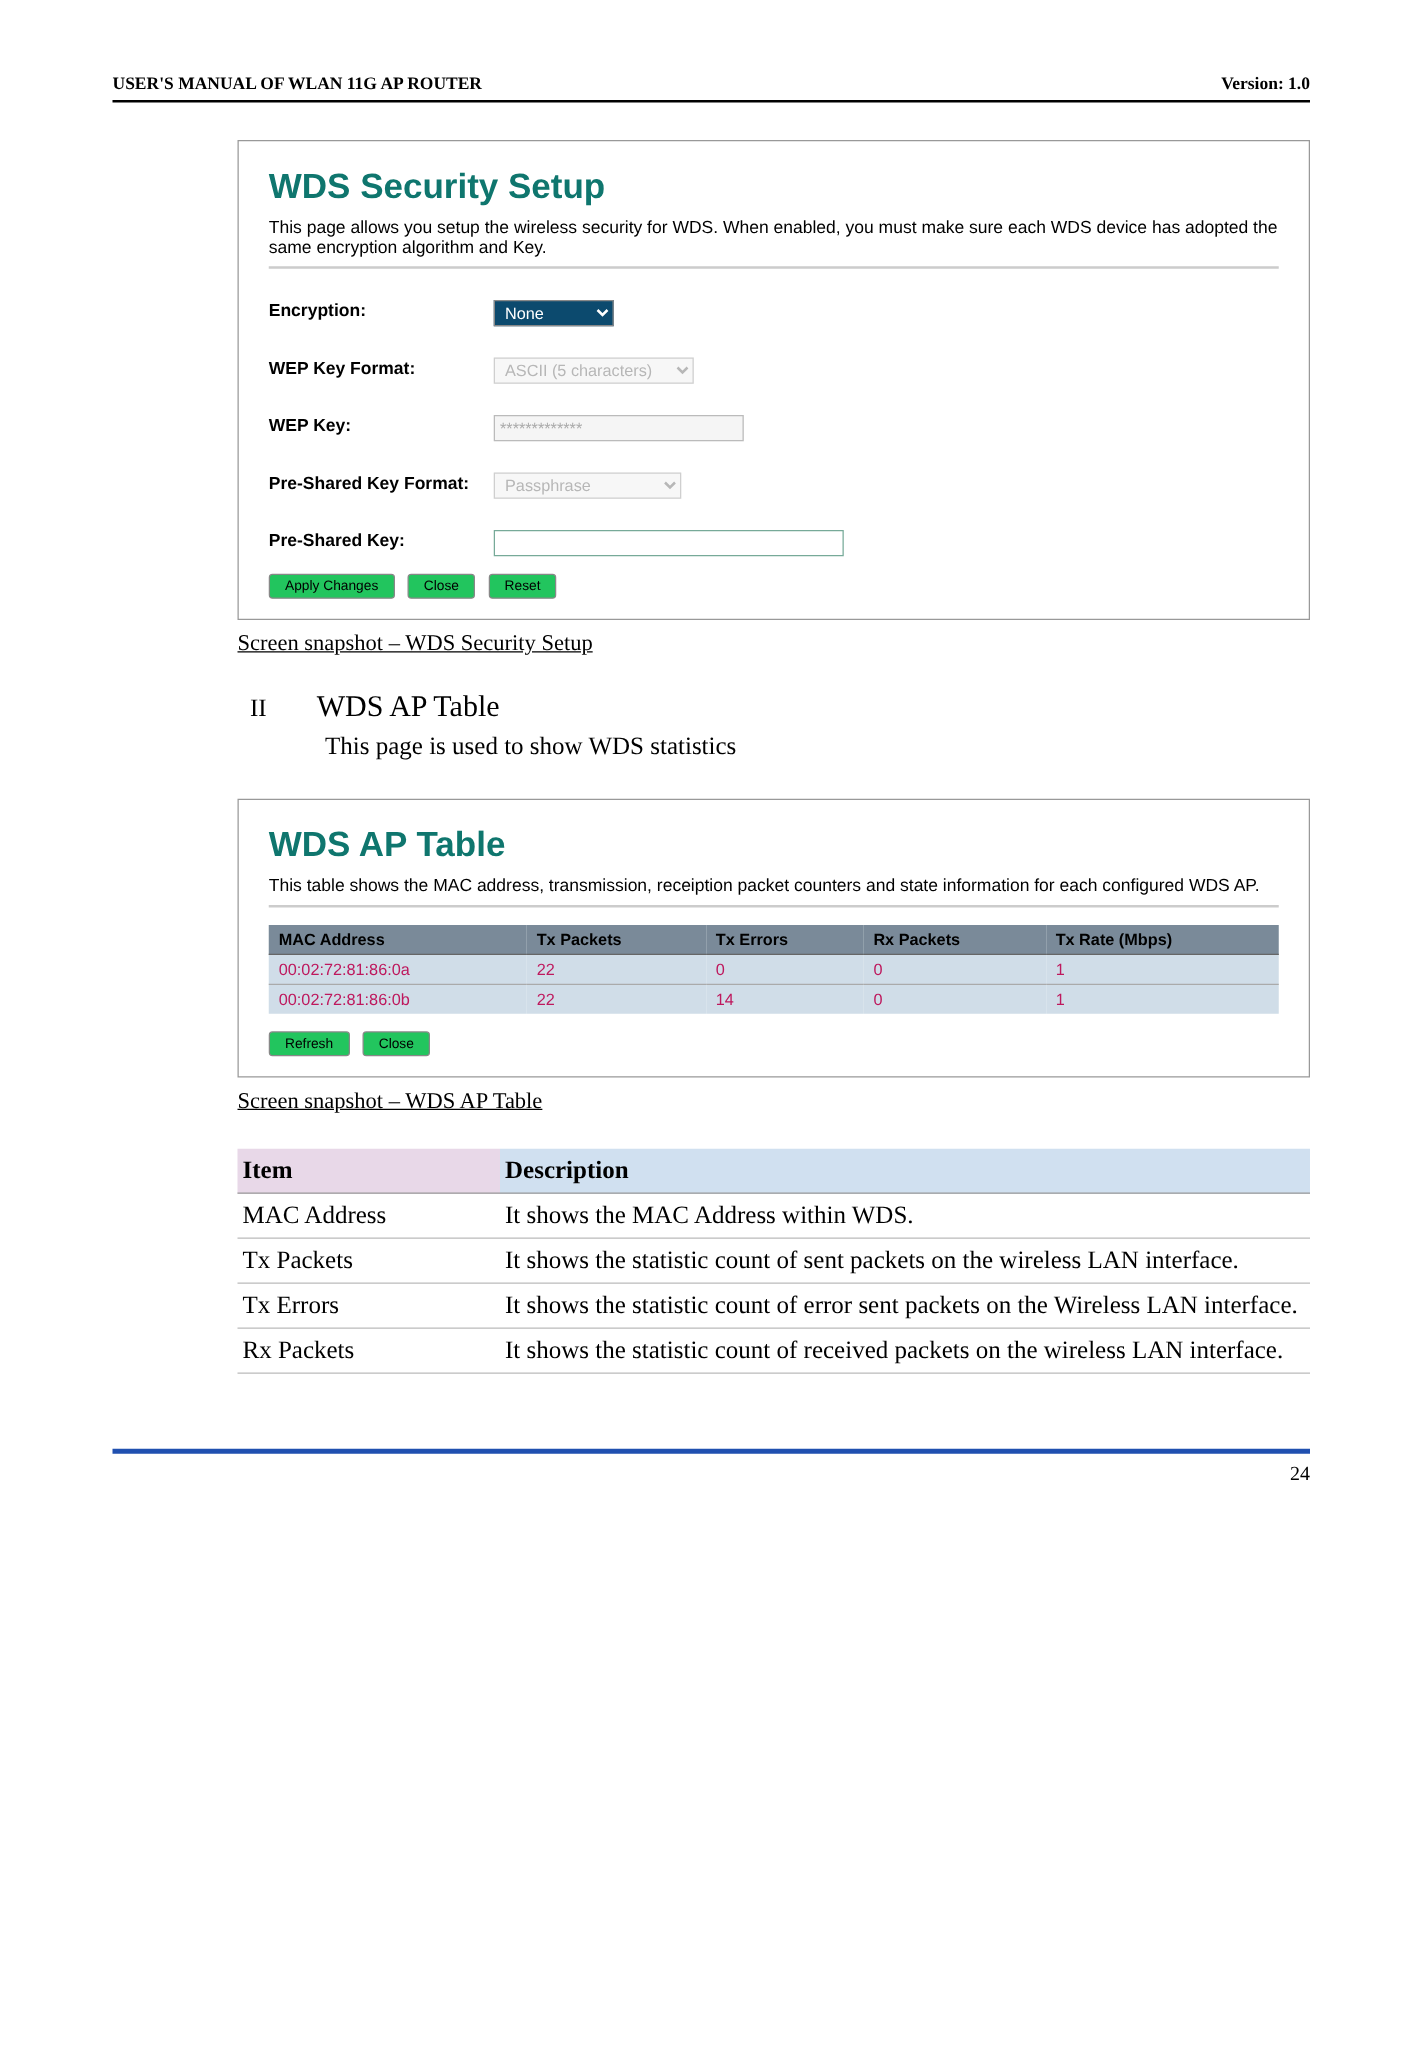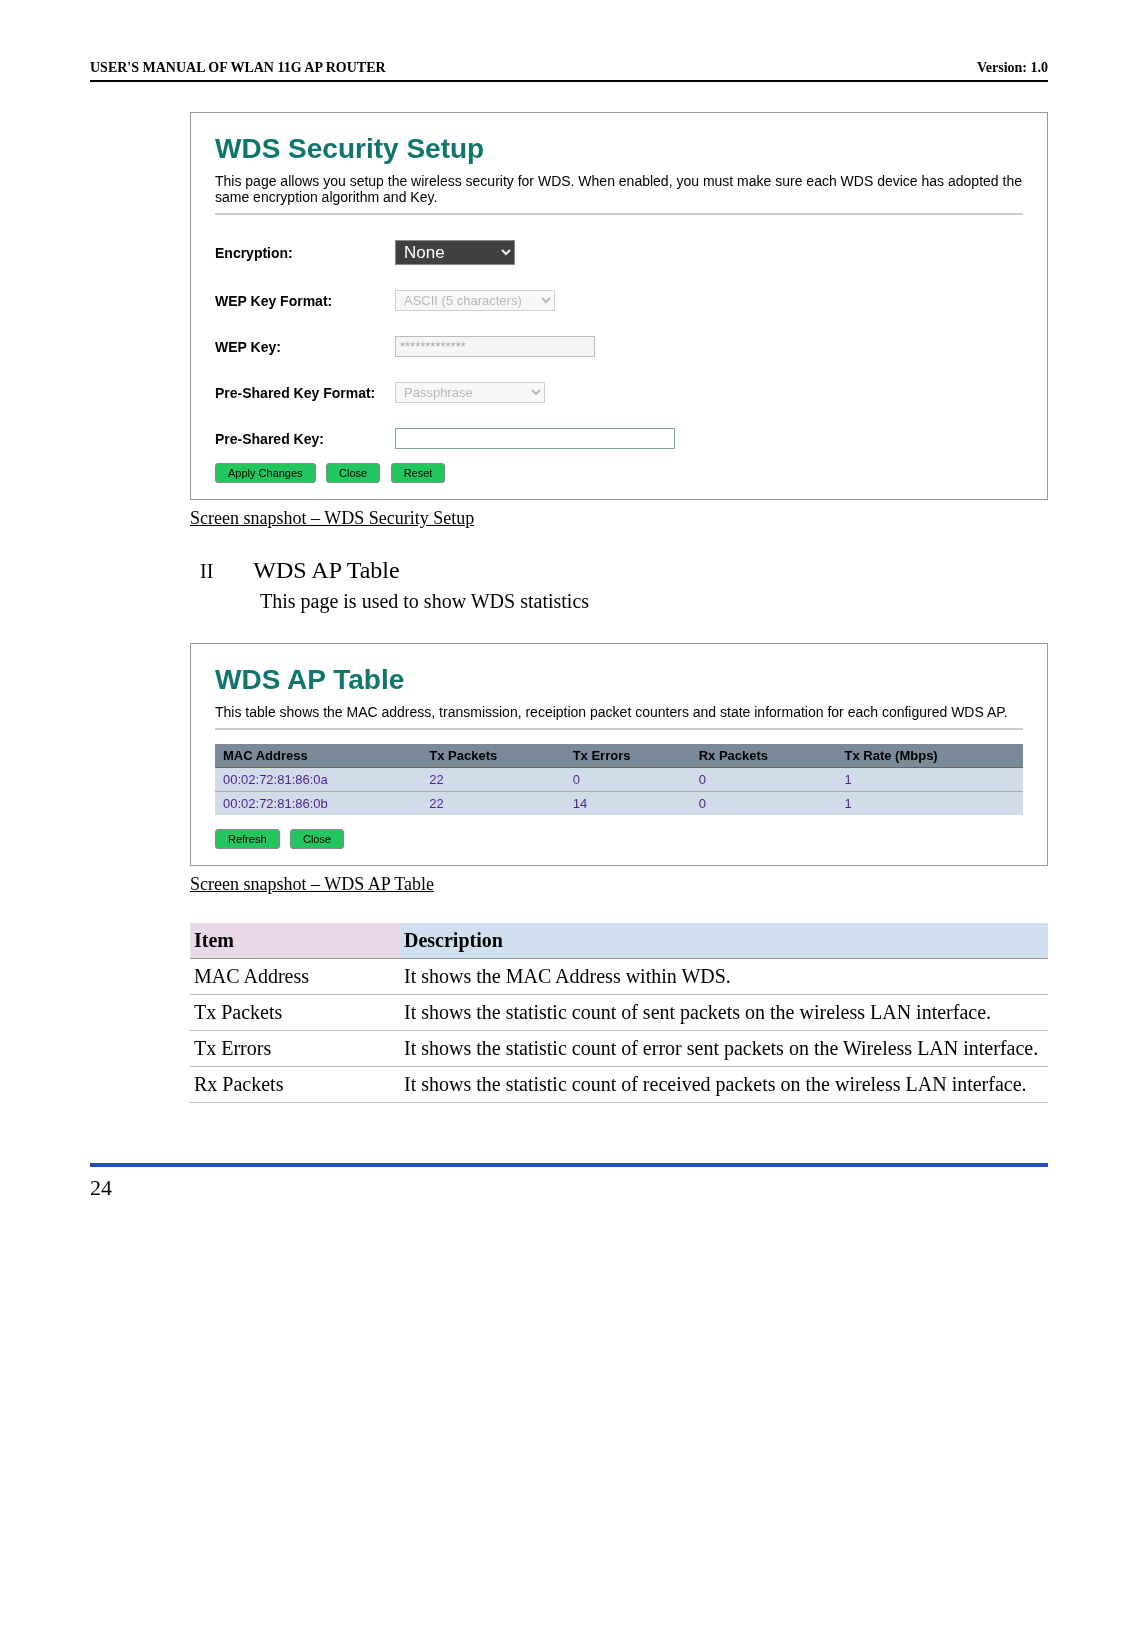--- a/index.html
+++ b/index.html
@@ -41,36 +41,36 @@
       color: #000000;
       margin-bottom: 8px;
     }
     .panel-hr {
       border: none;
       border-top: 2px solid #ccc;
       margin-bottom: 14px;
     }
     .form-row {
       display: flex;
-      align-items: center;
+      align-items: flex-start;
       margin-bottom: 10px;
       margin-top: 25px;
     }
     .form-label {
       font-weight: bold;
       font-size: 14px;
       width: 180px;
     }
     .select-none {
-      background: #404040;
+      background: #0c4a6e;
       color: #fff;
       border: 1px solid #888;
-      font-size: 17px;
+      font-size: 13px;
       padding: 1px 4px;
-      width: 120px;
+      width: 96px;
       font-family: Arial, sans-serif;
     }
     .select-dis {
       background: #f5f5f5;
       color: #999;
       border: 1px solid #bbb;
       font-size: 13px;
       padding: 1px 4px;
       width: 160px;
       font-family: Arial, sans-serif;
@@ -141,21 +141,21 @@
     .wds-table th {
       background: #7a8a99;
       color: #000;
       font-weight: bold;
       text-align: left;
       padding: 4px 8px;
       border-bottom: 1px solid #666;
     }
     .wds-table td {
       background: #d0dde8;
-      color: #4c1d95;
+      color: #be185d;
       padding: 4px 8px;
       border-top: 1px solid #aaa;
     }
     .desc-table {
       margin-left: 100px;
       width: calc(100% - 100px);
       border-collapse: collapse;
       font-size: 20px;
       margin-top: 20px;
     }
@@ -176,22 +176,22 @@
       padding: 6px 4px;
       vertical-align: top;
       border-bottom: 1px solid #bbb;
     }
     .desc-table td.item-c { width: 210px; }
     .footer-line {
       border-top: 4px solid #2050b0;
       margin-top: 60px;
     }
     .pagenum {
-      text-align: left;
-      font-size: 22px;
+      text-align: right;
+      font-size: 16px;
       margin-top: 8px;
     }
   </style>
 </head>
 <body>
 
 <div class="header-row">
   <span>USER'S MANUAL OF WLAN 11G AP ROUTER</span>
   <span>Version: 1.0</span>
 </div>

